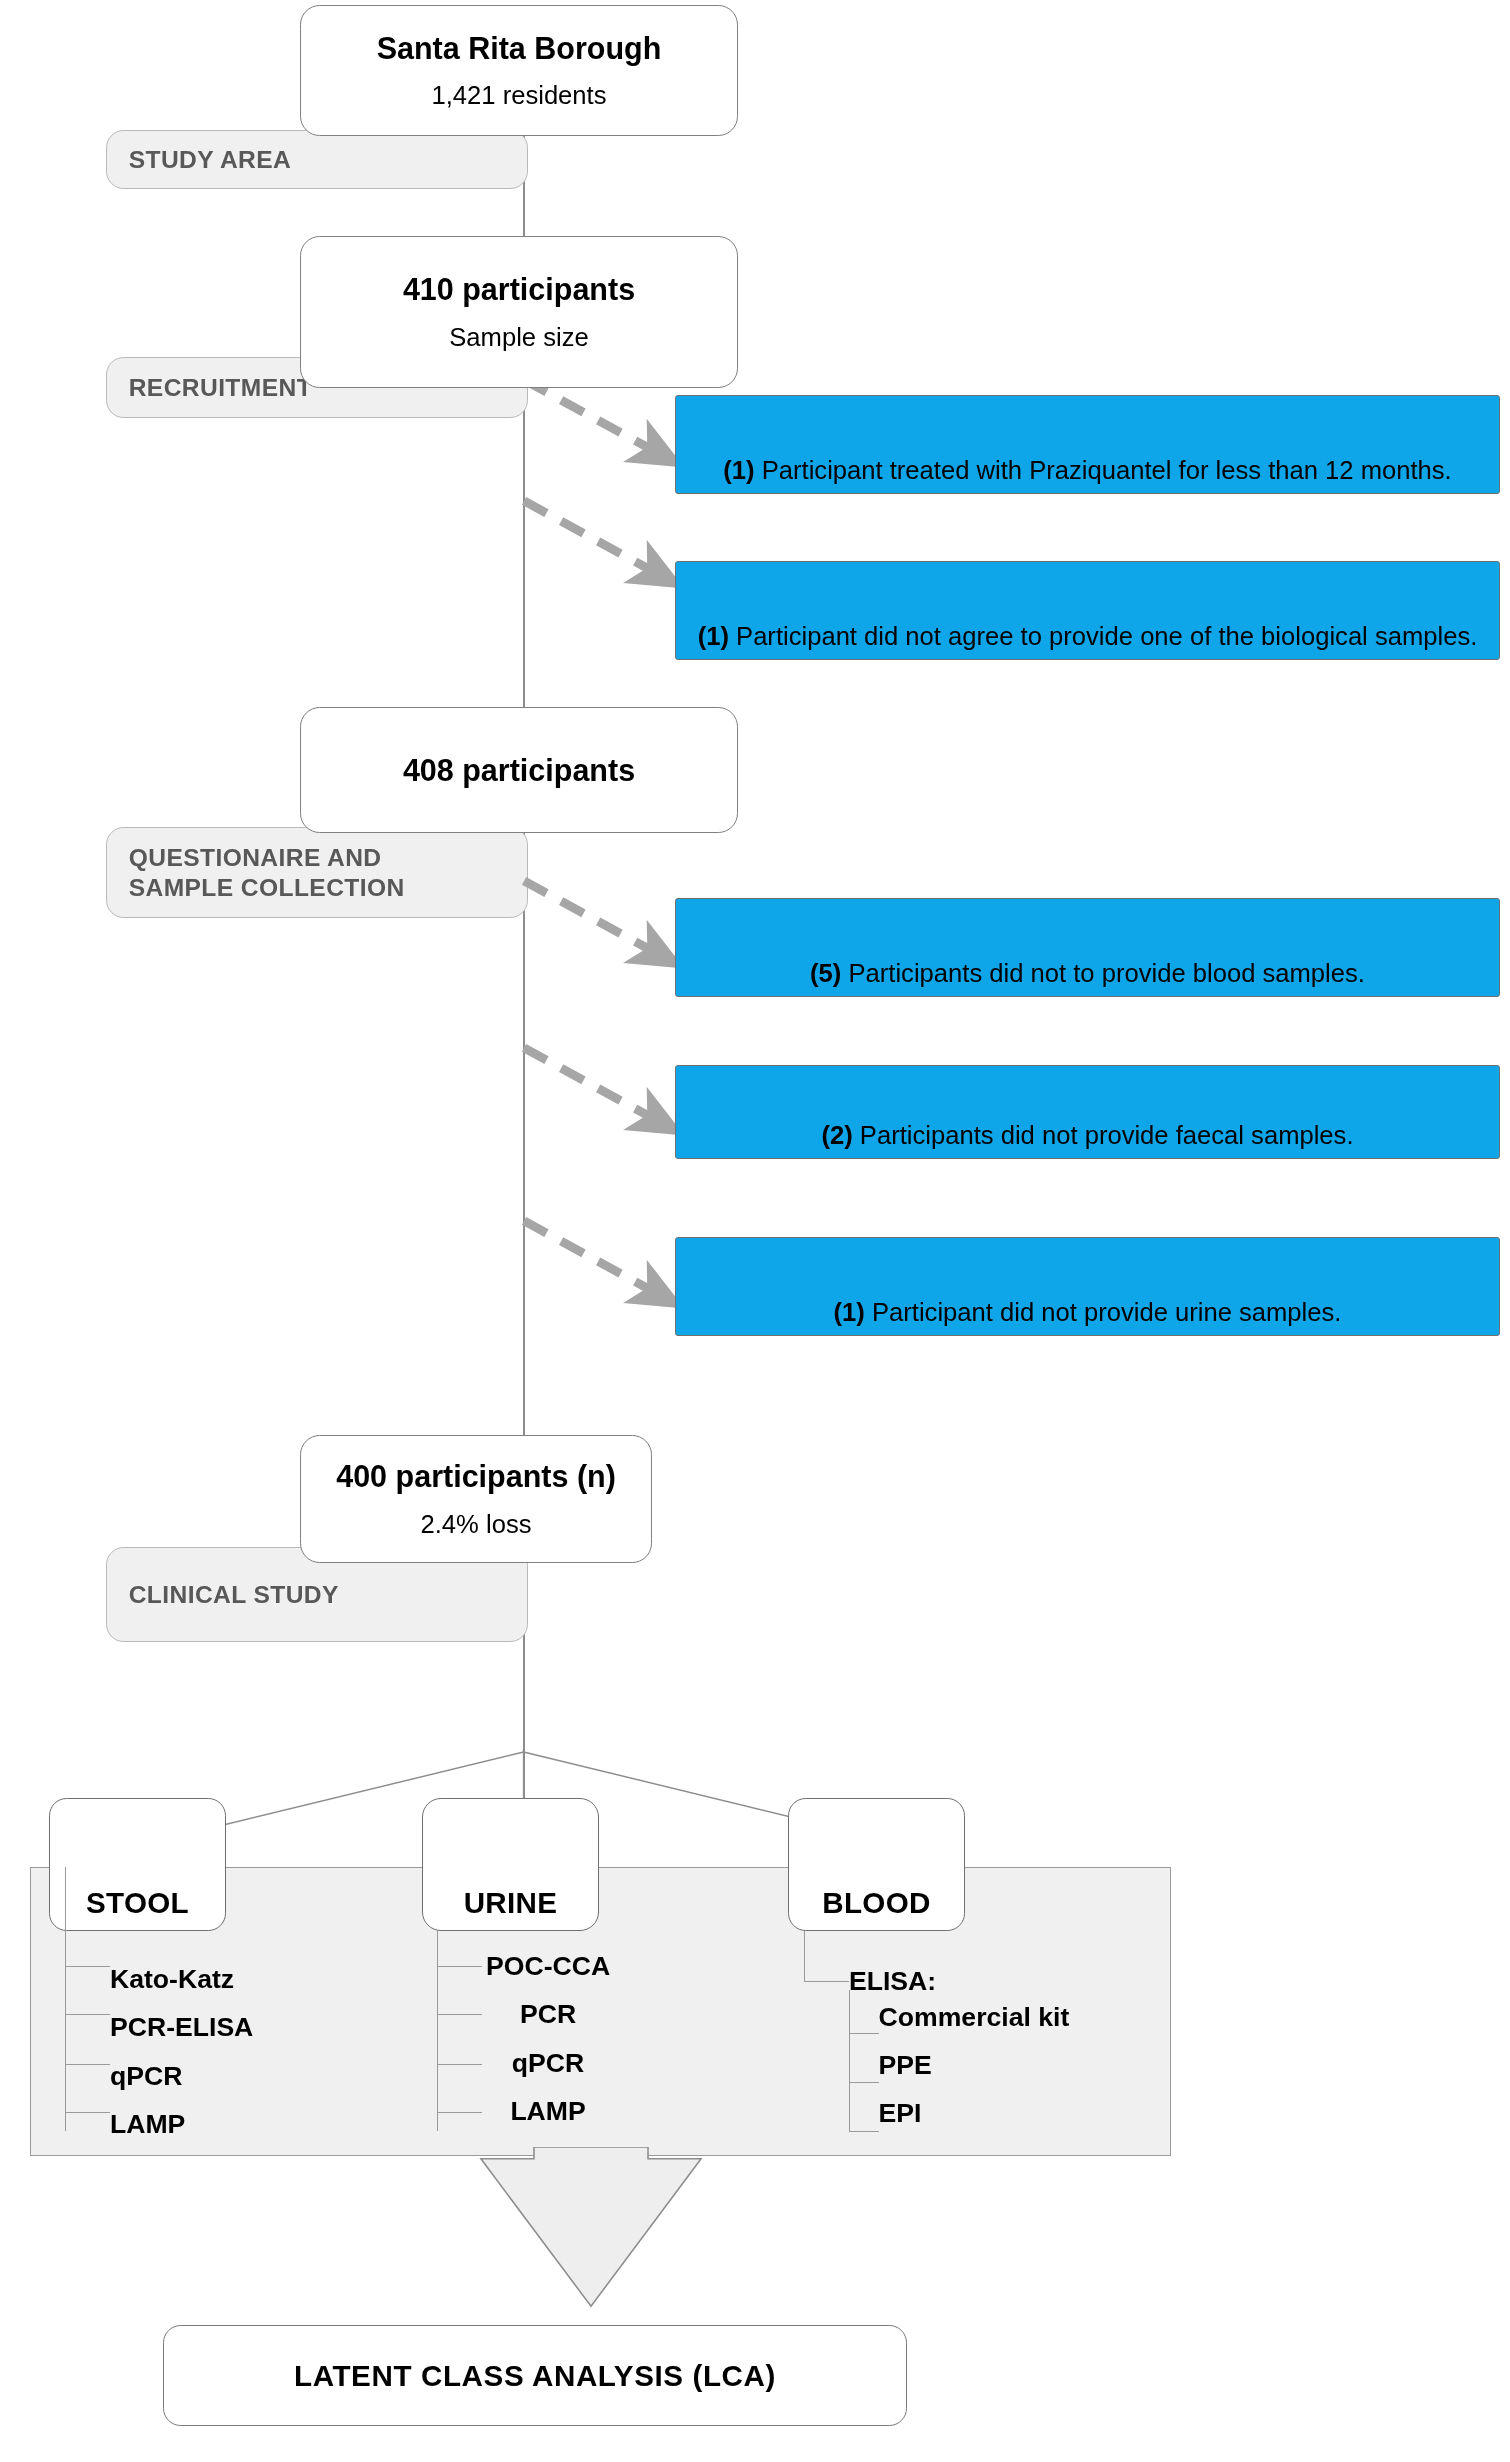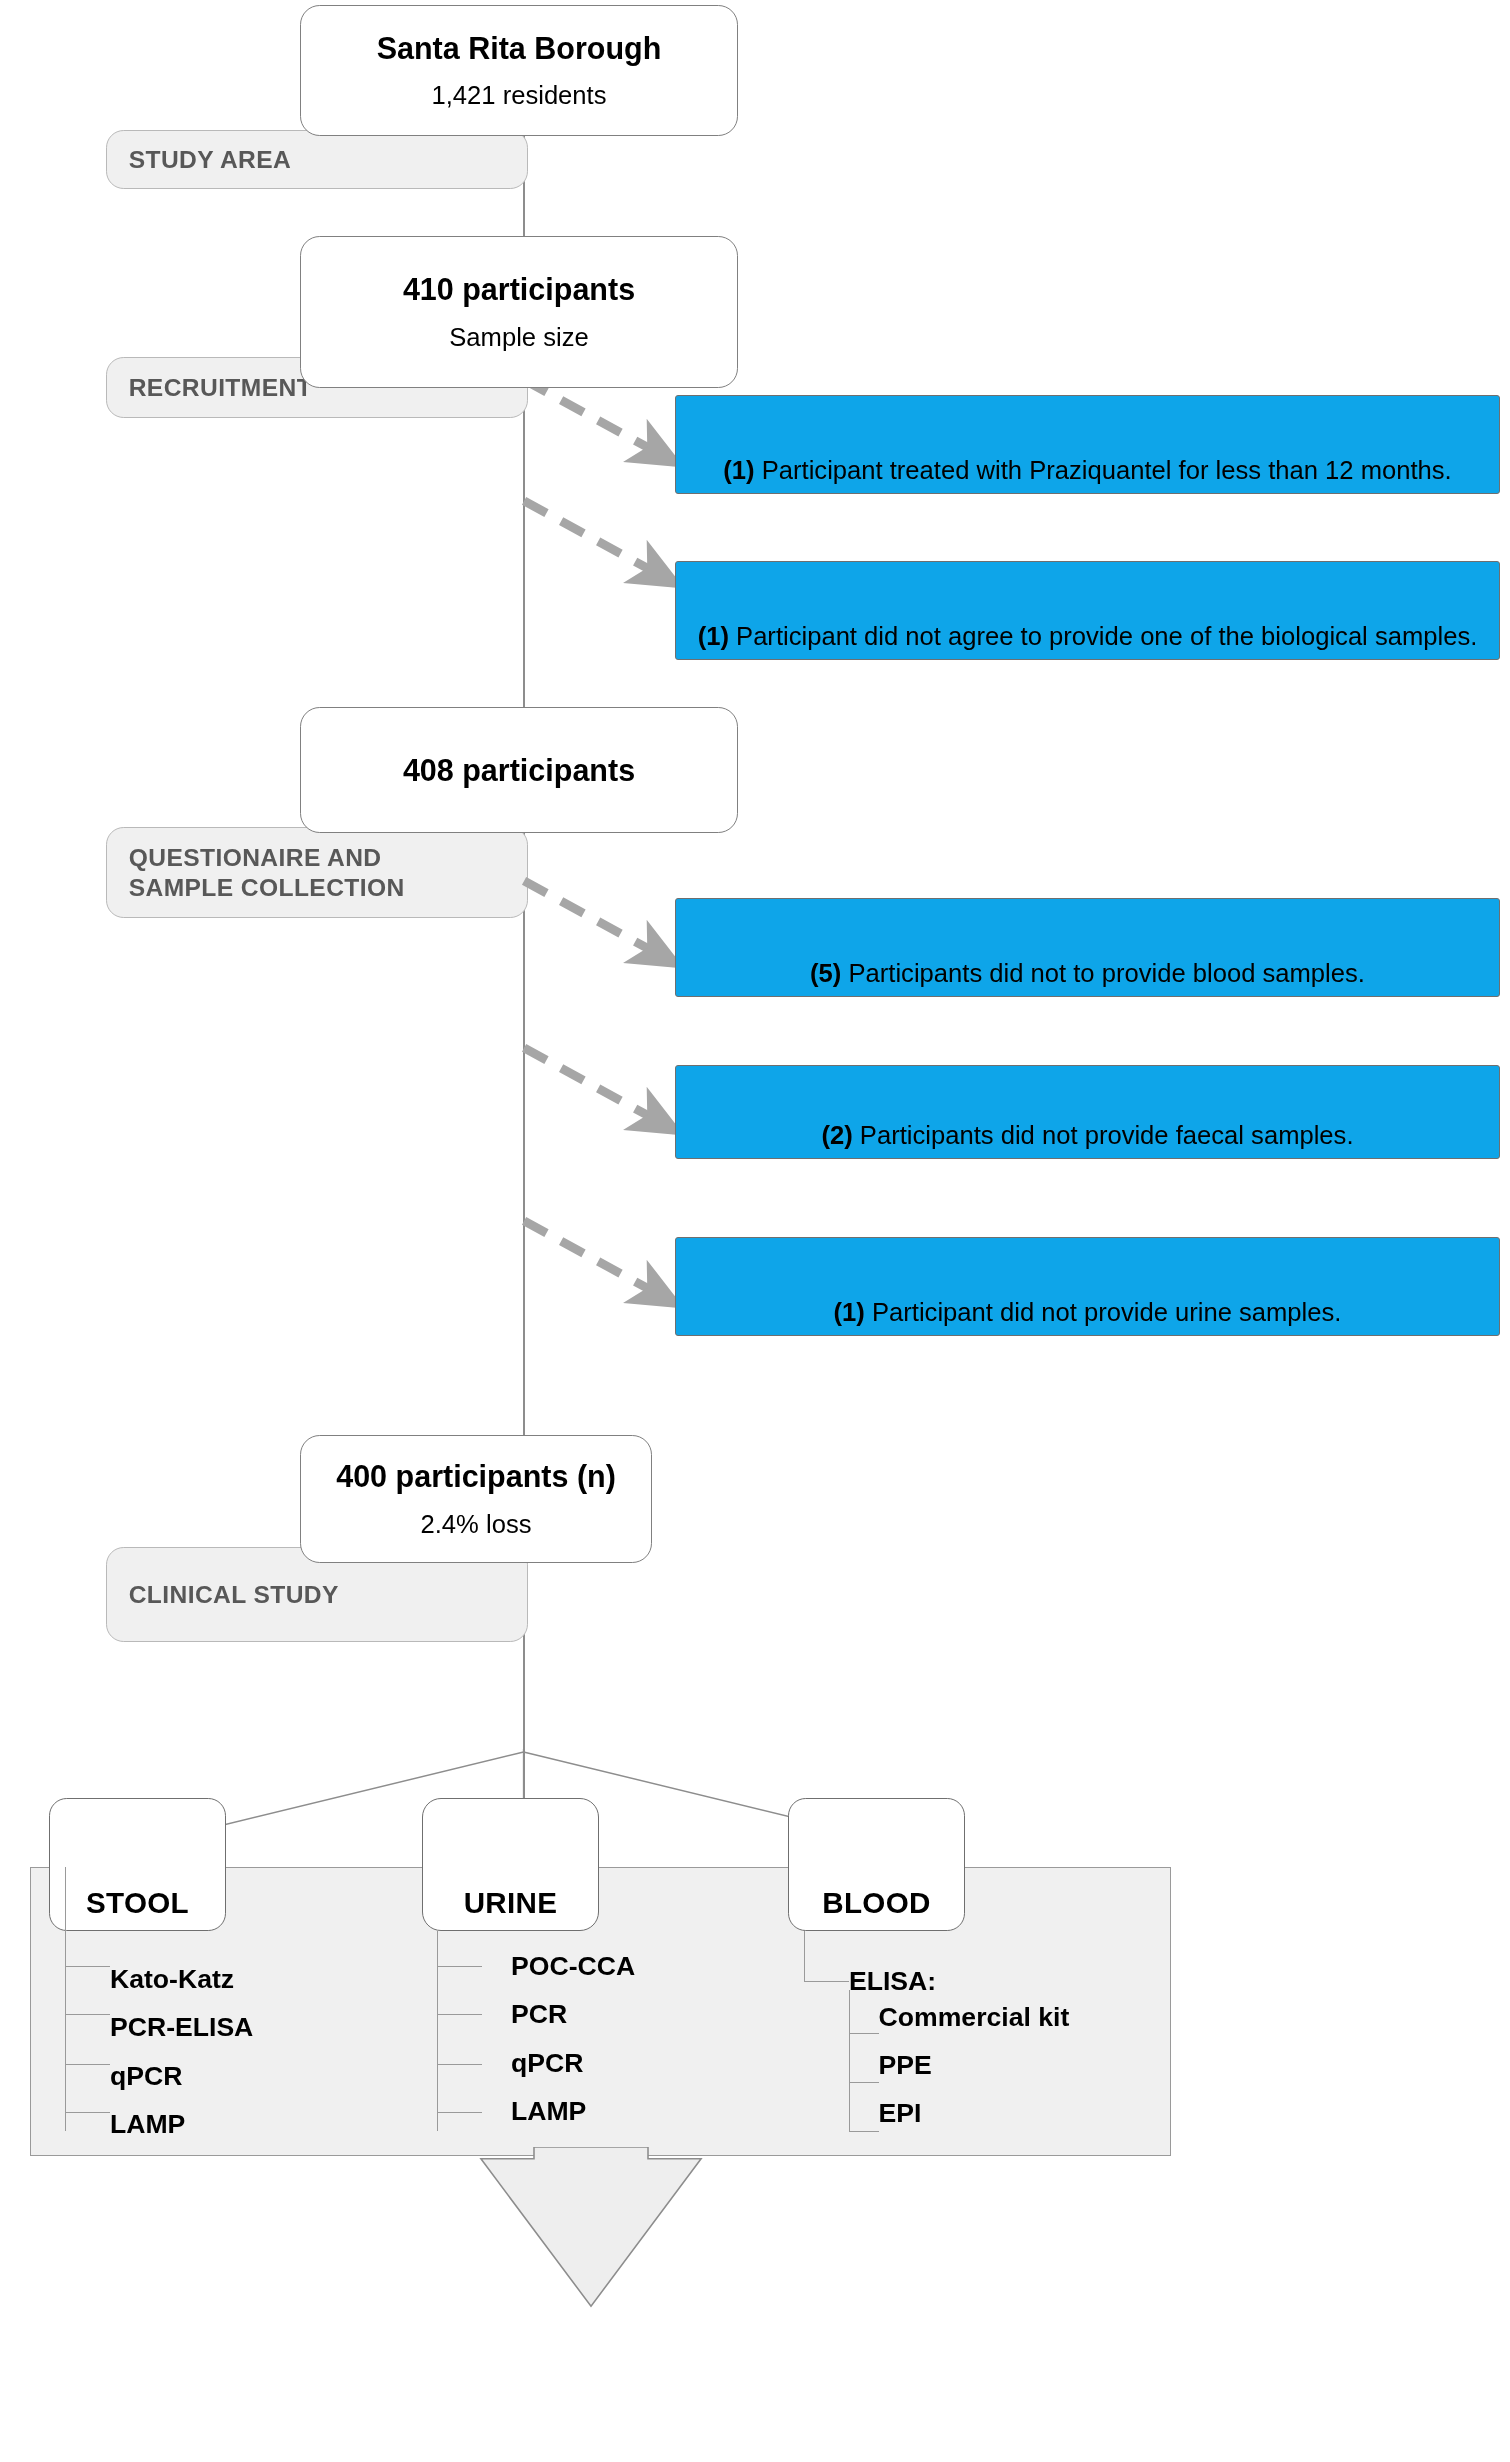--- a/index.html
+++ b/index.html
@@ -299,21 +299,21 @@
     <div class="method-item" style="margin-bottom:21.7px;">PCR-ELISA</div>
     <div class="method-item" style="margin-bottom:21.7px;">qPCR</div>
     <div class="method-item">LAMP</div>
   </div>
 
   <div class="bracket-v" style="left:437px;top:1931px;height:200px;"></div>
   <div class="bracket-t" style="left:437px;top:1966px;width:45px;"></div>
   <div class="bracket-t" style="left:437px;top:2014px;width:45px;"></div>
   <div class="bracket-t" style="left:437px;top:2064px;width:45px;"></div>
   <div class="bracket-t" style="left:437px;top:2112px;width:45px;"></div>
-  <div class="method-list" style="left:511px;top:1953px;">
+  <div class="method-list" style="left:486px;top:1953px;text-align:center;">
     <div class="method-item" style="margin-bottom:21.7px;">POC-CCA</div>
     <div class="method-item" style="margin-bottom:21.7px;">PCR</div>
     <div class="method-item" style="margin-bottom:21.7px;">qPCR</div>
     <div class="method-item">LAMP</div>
   </div>
 
   <div class="bracket-v" style="left:804px;top:1931px;height:51px;"></div>
   <div class="bracket-t" style="left:804px;top:1981px;width:45px;"></div>
   <div class="bracket-v" style="left:849px;top:1990px;height:142px;"></div>
   <div class="bracket-t" style="left:849px;top:2033px;width:29.6px;"></div>
@@ -323,15 +323,18 @@
     <div class="method-item" style="margin-bottom:9px;">ELISA:</div>
     <div class="method-item" style="margin-left:29.6px;margin-bottom:21.7px;">Commercial kit</div>
     <div class="method-item" style="margin-left:29.6px;margin-bottom:21.7px;">PPE</div>
     <div class="method-item" style="margin-left:29.6px;">EPI</div>
   </div>
 
   <svg id="big-arrow" style="left:463px;top:2147px;" width="256" height="172" viewBox="0 0 260 175">
     <polygon points="72,0 188,0 188,12 242,12 130,162 18,12 72,12" fill="#eeeeee" stroke="#8d8d8d" stroke-width="1.6"></polygon>
   </svg>
 
+  <div id="lca-box" style="left:163px;top:2325px;width:744px;height:101px;">
+    <div class="lca-text">LATENT CLASS ANALYSIS (LCA)</div>
+  </div>
 
 </div>
 
 
 </body></html>

